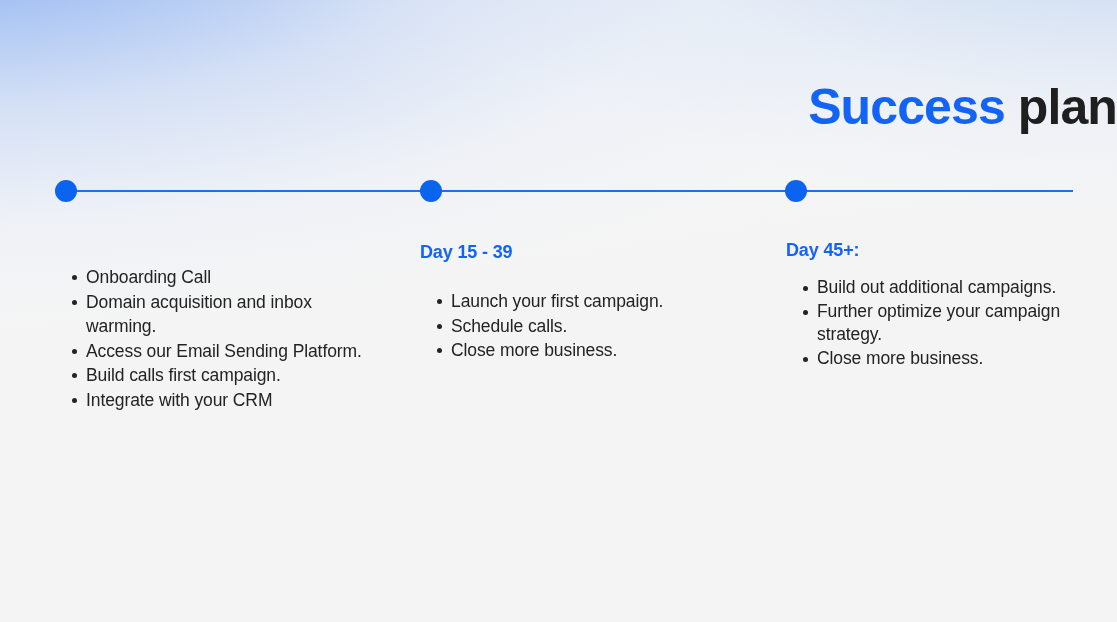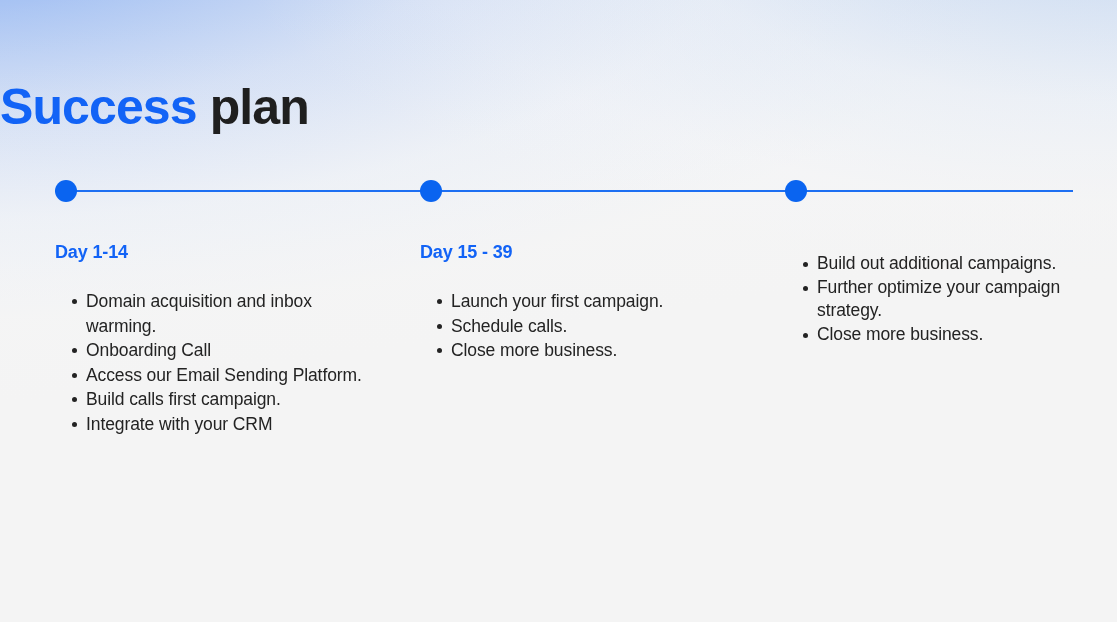--- a/index.html
+++ b/index.html
@@ -63,21 +63,21 @@
     position: absolute;
     inset: 0;
   }
 
   
   .title {
     position: absolute;
     left: 0;
     right: 0;
     top: 76px;
-    text-align: left;
+    text-align: right;
     font-size: 50px;
     font-weight: 700;
     letter-spacing: -0.9px;
     line-height: 62px;
     white-space: nowrap;
   }
   .title .accent { color: #1263f6; }
   .title .plain  { color: #1f1f1f; }
 
   
@@ -183,40 +183,40 @@
   <div class="timeline">
     <div class="timeline-rail"></div>
     <div class="timeline-node node-1"></div>
     <div class="timeline-node node-2"></div>
     <div class="timeline-node node-3"></div>
   </div>
 
   <div class="columns">
 
     <div class="col col-1">
-      <div class="col-heading">Day 1-14</div>
       <ul class="col-list">
+        <li>Onboarding Call</li>
         <li>Domain acquisition and inbox warming.</li>
-        <li>Onboarding Call</li>
         <li>Access our Email Sending Platform.</li>
         <li>Build calls first campaign.</li>
         <li>Integrate with your CRM</li>
       </ul>
     </div>
 
     <div class="col col-2">
       <div class="col-heading">Day 15 - 39</div>
       <ul class="col-list">
         <li>Launch your first campaign.</li>
         <li>Schedule calls.</li>
         <li>Close more business.</li>
       </ul>
     </div>
 
     <div class="col col-3">
+      <div class="col-heading">Day 45+:</div>
       <ul class="col-list">
         <li>Build out additional campaigns.</li>
         <li>Further optimize your campaign strategy.</li>
         <li>Close more business.</li>
       </ul>
     </div>
 
   </div>
 </div>
 

